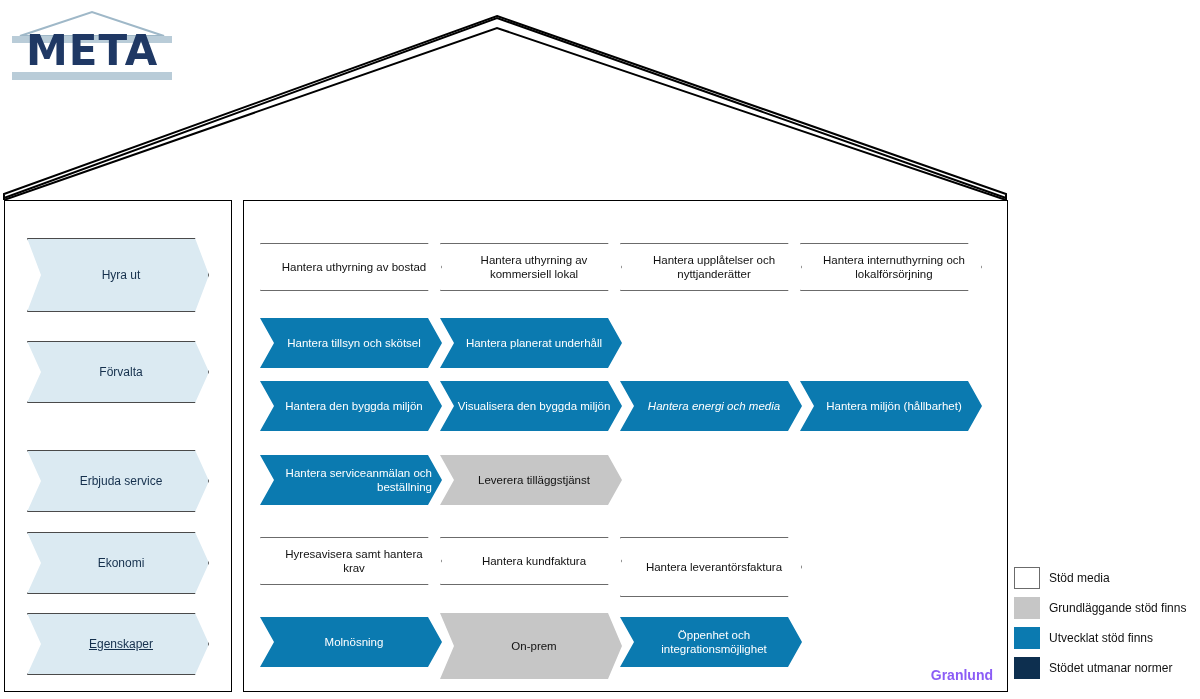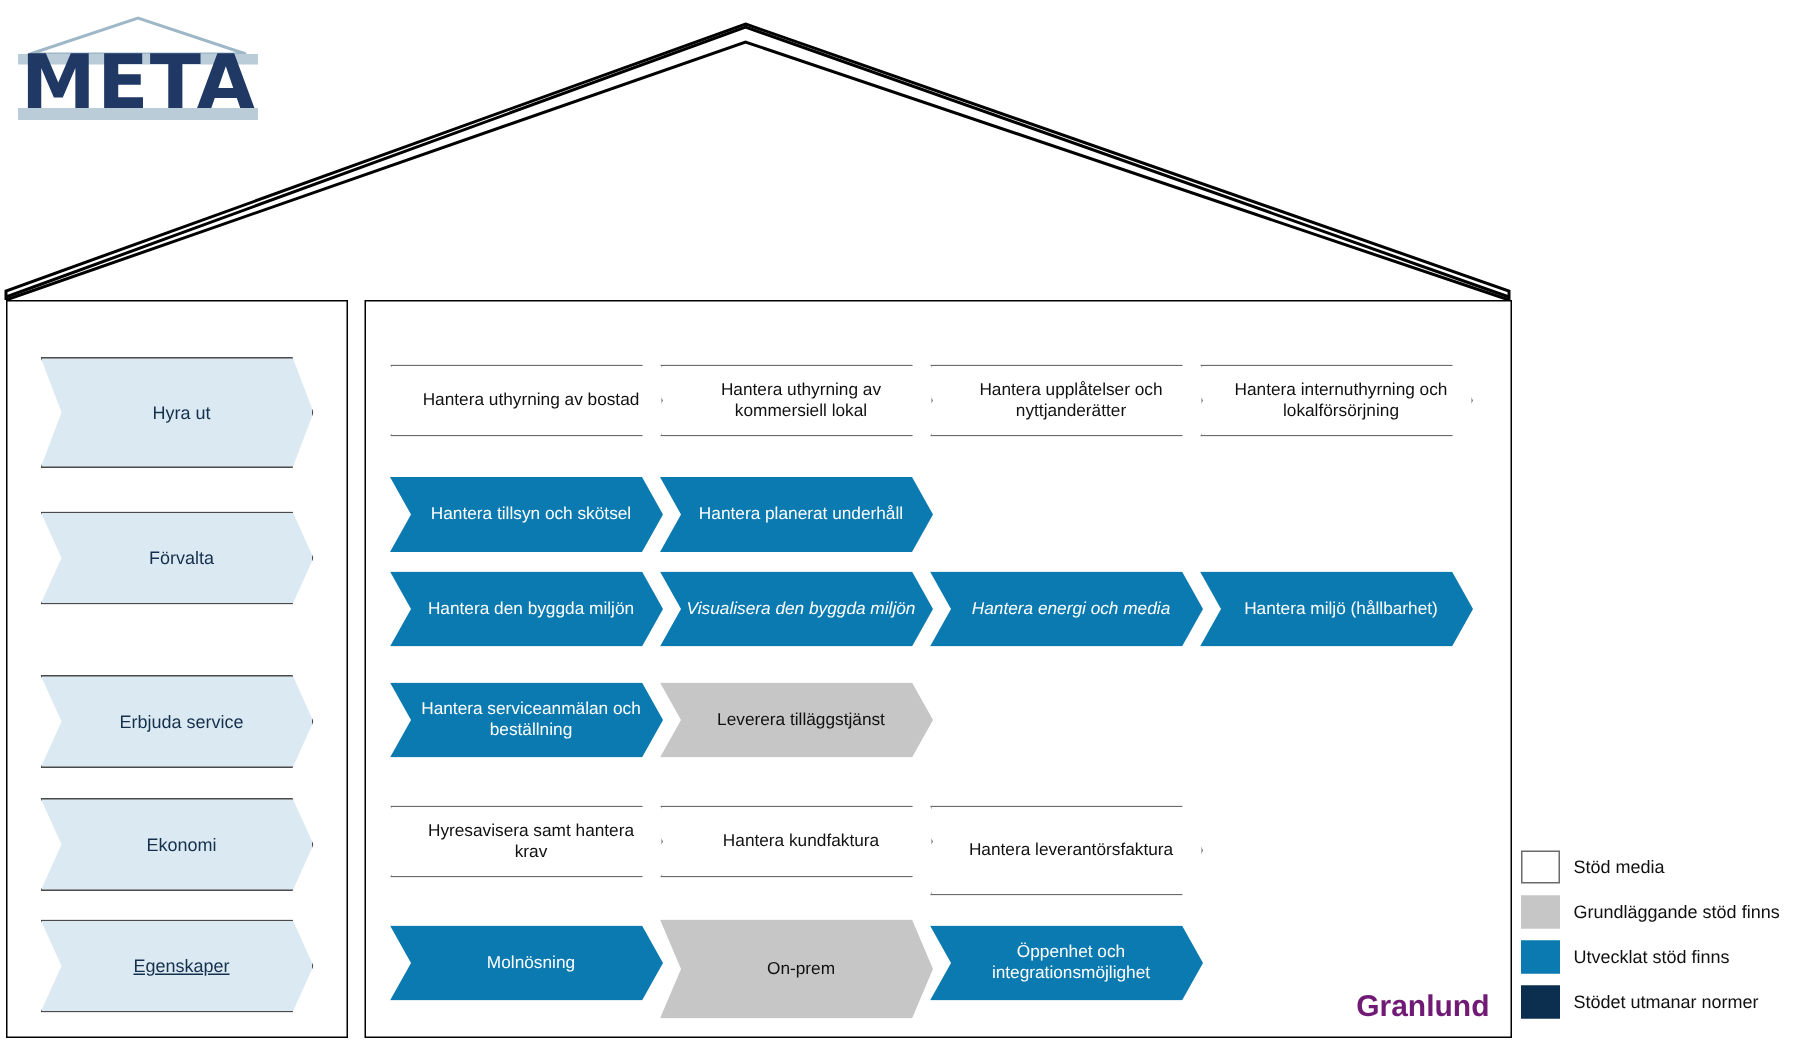--- a/index.html
+++ b/index.html
@@ -9,41 +9,41 @@
     font-family:"Liberation Sans", sans-serif;
     position:relative;
     overflow:hidden;
     color:#1a1a1a;
   }
   .canvas{position:absolute;left:0;top:0;width:1200px;height:699px;}
 
   
   .logo{position:absolute;left:6px;top:6px;width:172px;height:78px;}
   .logo-text{
-    position:absolute;left:8px;top:20px;
-    font-size:50px;font-weight:bold;letter-spacing:1px;
+    position:absolute;left:20px;top:20px;
+    font-size:42px;font-weight:bold;letter-spacing:1px;
     color:#1f3864;
     font-family:"DejaVu Sans", sans-serif;
   }
 
   
   .roof{position:absolute;left:0;top:10px;width:1010px;height:190px;}
 
   
   .left-panel{
     position:absolute;left:4px;top:200px;width:228px;height:492px;
     border:1.5px solid #000;background:#fff;box-sizing:border-box;
   }
   .right-panel{
     position:absolute;left:243px;top:200px;width:765px;height:492px;
     border:1.5px solid #000;background:#fff;box-sizing:border-box;
   }
   .granlund{
     position:absolute;right:14px;bottom:8px;
-    font-size:20px;font-weight:bold;color:#701a75;
+    font-size:14px;font-weight:bold;color:#8b5cf6;
   }
 
   
   .chev{
     position:absolute;
     display:flex;align-items:center;justify-content:center;
     text-align:center;
     box-sizing:border-box;
     font-size:11.5px;
     line-height:14px;
@@ -149,31 +149,31 @@
     <div class="chev chev-blue" style="left:16px;top:117px;width:182px;height:50px;">
       <span>Hantera tillsyn och skötsel</span>
     </div>
     <div class="chev chev-blue" style="left:196px;top:117px;width:182px;height:50px;">
       <span>Hantera planerat underhåll</span>
     </div>
 
     <div class="chev chev-blue" style="left:16px;top:180px;width:182px;height:50px;">
       <span>Hantera den byggda miljön</span>
     </div>
-    <div class="chev chev-blue" style="left:196px;top:180px;width:182px;height:50px;font-style:italic;">
+    <div class="chev chev-blue" style="left:196px;top:180px;width:182px;height:50px;">
       <span>Visualisera den byggda miljön</span>
     </div>
     <div class="chev chev-blue" style="left:376px;top:180px;width:182px;height:50px;font-style:italic;">
       <span>Hantera energi och media</span>
     </div>
     <div class="chev chev-blue" style="left:556px;top:180px;width:182px;height:50px;">
-      <span>Hantera miljö (hållbarhet)</span>
-    </div>
-
-    <div class="chev chev-blue" style="left:16px;top:254px;width:182px;height:50px;">
+      <span>Hantera miljön (hållbarhet)</span>
+    </div>
+
+    <div class="chev chev-blue" style="left:16px;top:254px;width:182px;height:50px;text-align:right;">
       <span>Hantera serviceanmälan och beställning</span>
     </div>
     <div class="chev chev-gray" style="left:196px;top:254px;width:182px;height:50px;">
       <span>Leverera tilläggstjänst</span>
     </div>
 
     <div class="chev chev-white" style="left:16px;top:336px;width:182px;height:48px;">
       <span>Hyresavisera samt hantera krav</span>
     </div>
     <div class="chev chev-white" style="left:196px;top:336px;width:182px;height:48px;">

